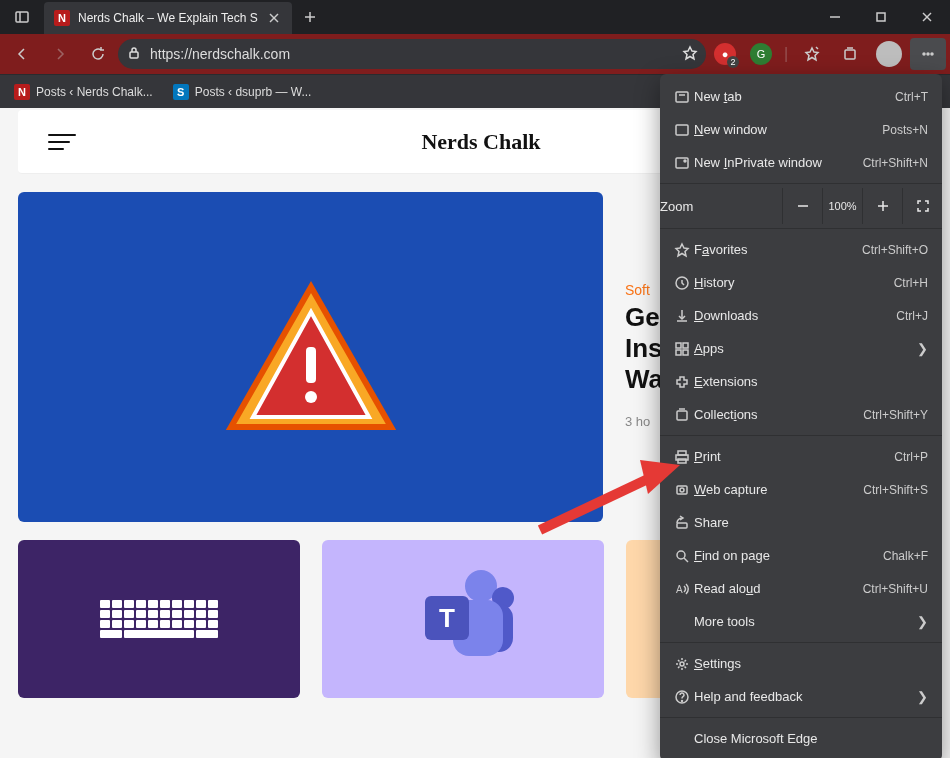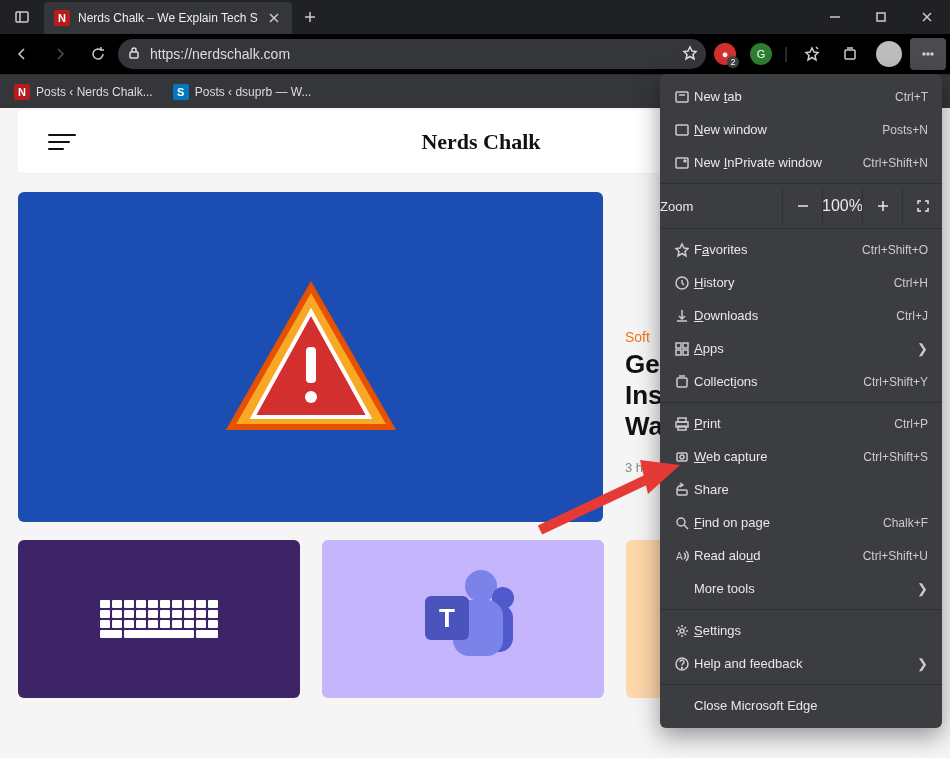--- a/index.html
+++ b/index.html
@@ -8,21 +8,21 @@
 .titlebar { height: 34px; background: #202124; display: flex; align-items: center; }
 .tab-panel-icon { width: 44px; height: 34px; display: flex; align-items: center; justify-content: center; color: #ccc; }
 .tab { height: 32px; background: #35363a; border-radius: 4px 4px 0 0; display: flex; align-items: center; padding: 0 10px; margin-top: 2px; min-width: 220px; gap: 8px; color: #eee; font-size: 12px; }
 .tab .favicon { width: 16px; height: 16px; background: #b71c1c; color: #fff; display: flex; align-items: center; justify-content: center; font-weight: bold; font-size: 11px; border-radius: 2px; }
 .tab .title { flex: 1; white-space: nowrap; overflow: hidden; text-overflow: ellipsis; }
 .tab .close { width: 16px; height: 16px; display: flex; align-items: center; justify-content: center; color: #ccc; }
 .new-tab-btn { width: 28px; height: 28px; color: #ccc; display: flex; align-items: center; justify-content: center; margin-left: 4px; }
 .window-controls { margin-left: auto; display: flex; }
 .window-controls div { width: 46px; height: 34px; display: flex; align-items: center; justify-content: center; color: #ccc; }
 
-.toolbar { height: 40px; background: #000000; display: flex; align-items: center; padding: 12px 4px; gap: 2px; }
+.toolbar { height: 40px; background: #7f1d1d; display: flex; align-items: center; padding: 12px 4px; gap: 2px; }
 .toolbar .btn { width: 36px; height: 32px; display: flex; align-items: center; justify-content: center; color: #ccc; border-radius: 4px; }
 .addr { flex: 1; height: 30px; background: #35363a; border-radius: 15px; display: flex; align-items: center; padding: 0 8px; color: #ddd; font-size: 14px; gap: 8px; }
 .addr .url { flex: 1; }
 .toolbar .ext { width: 22px; height: 22px; border-radius: 50%; display: flex; align-items: center; justify-content: center; font-size: 11px; color: #fff; position: relative; margin: 0 6px; }
 .ext.red { background: #d32f2f; }
 .ext.green { background: #2e7d32; }
 .badge { position: absolute; bottom: -3px; right: -3px; background: #424242; color: #fff; font-size: 9px; border-radius: 50%; width: 12px; height: 12px; display: flex; align-items: center; justify-content: center; }
 .profile { width: 26px; height: 26px; border-radius: 50%; background: #bdbdbd; margin: 0 6px; }
 
 .bookmarks { height: 34px; background: #35363a; border-top: 1px solid #2a2b2e; display: flex; align-items: center; padding: 0 6px; gap: 4px; }
@@ -31,21 +31,21 @@
 .fi.red { background: #b71c1c; color: #fff; }
 .fi.blue { background: #0277bd; color: #fff; }
 
 .page { position: absolute; top: 108px; left: 0; right: 0; bottom: 0; background: #f5f5f5; overflow: hidden; }
 .page-header { height: 64px; background: #fff; display: flex; align-items: center; padding: 0 18px 0 30px; border-bottom: 1px solid #eee; margin: 0 18px; margin-top: 2px; border-radius: 4px; }
 .hamburger { display: flex; flex-direction: column; gap: 5px; }
 .hamburger span { display: block; height: 2px; background: #111; border-radius: 1px; }
 .hamburger span:nth-child(1){ width: 28px; } .hamburger span:nth-child(2){ width: 22px; } .hamburger span:nth-child(3){ width: 16px; }
 .site-title { flex: 1; text-align: center; font-family: Georgia, serif; font-weight: 900; font-size: 22px; color: #111; }
 
-.hero { margin: 18px; display: flex; gap: 22px; align-items: center; }
+.hero { margin: 18px; display: flex; gap: 22px; }
 .hero-img { width: 585px; height: 330px; background: #1b4db3; border-radius: 6px; display: flex; align-items: center; justify-content: center; }
 .hero-meta { flex: 1; padding-top: 90px; }
 .category { color: #f97316; font-size: 14px; }
 .headline { font-size: 26px; font-weight: 700; color: #111; line-height: 1.2; margin-top: 4px; }
 .time { color: #888; font-size: 13px; margin-top: 18px; }
 
 .cards { margin: 18px; display: flex; gap: 22px; }
 .card { width: 282px; height: 158px; border-radius: 6px; }
 .card.purple { background: #3d2466; display: flex; align-items: center; justify-content: center; }
 .card.lav { background: #c4b5fd; display: flex; align-items: center; justify-content: center; }
@@ -292,21 +292,21 @@
     <span class="shortcut">Ctrl+Shift+N</span>
   </div>
   <div class="sep"></div>
   <div class="zoom-row">
     <span class="zl">Zoom</span>
     <div class="zbtn">
         <svg class="icon-svg" viewBox="0 0 16 16">
           <line x1="3" y1="8" x2="13" y2="8"></line>
         </svg>
       </div>
-    <div class="zbtn" style="font-size:16px">100%</div>
+    <div class="zbtn" style="font-size:11px">100%</div>
     <div class="zbtn">
         <svg class="icon-svg" viewBox="0 0 16 16">
           <line x1="8" y1="3" x2="8" y2="13"></line>
           <line x1="3" y1="8" x2="13" y2="8"></line>
         </svg>
       </div>
     <div class="zbtn">
         <svg class="icon-svg" viewBox="0 0 16 16">
           <polyline points="3,6 3,3 6,3"></polyline>
           <polyline points="10,3 13,3 13,6"></polyline>
@@ -354,20 +354,28 @@
           <rect x="2" y="9" width="5" height="5"></rect>
           <rect x="9" y="9" width="5" height="5"></rect>
         </svg>
       </span>
     <span class="label"><span class="ul">A</span>pps</span>
     <span class="chev">❯</span>
   </div>
   <div class="item">
     <span class="icon">
         <svg class="icon-svg" viewBox="0 0 16 16">
+          <path d="M6 3h4v3h3v4h-3v3H6v-3H3V6h3z"></path>
+        </svg>
+      </span>
+    <span class="label"><span class="ul">E</span>xtensions</span>
+  </div>
+  <div class="item">
+    <span class="icon">
+        <svg class="icon-svg" viewBox="0 0 16 16">
           <rect x="3" y="4" width="10" height="9" rx="1"></rect>
           <line x1="5" y1="2" x2="11" y2="2"></line>
         </svg>
       </span>
     <span class="label">Collect<span class="ul">i</span>ons</span>
     <span class="shortcut">Ctrl+Shift+Y</span>
   </div>
   <div class="sep"></div>
   <div class="item">
     <span class="icon">

